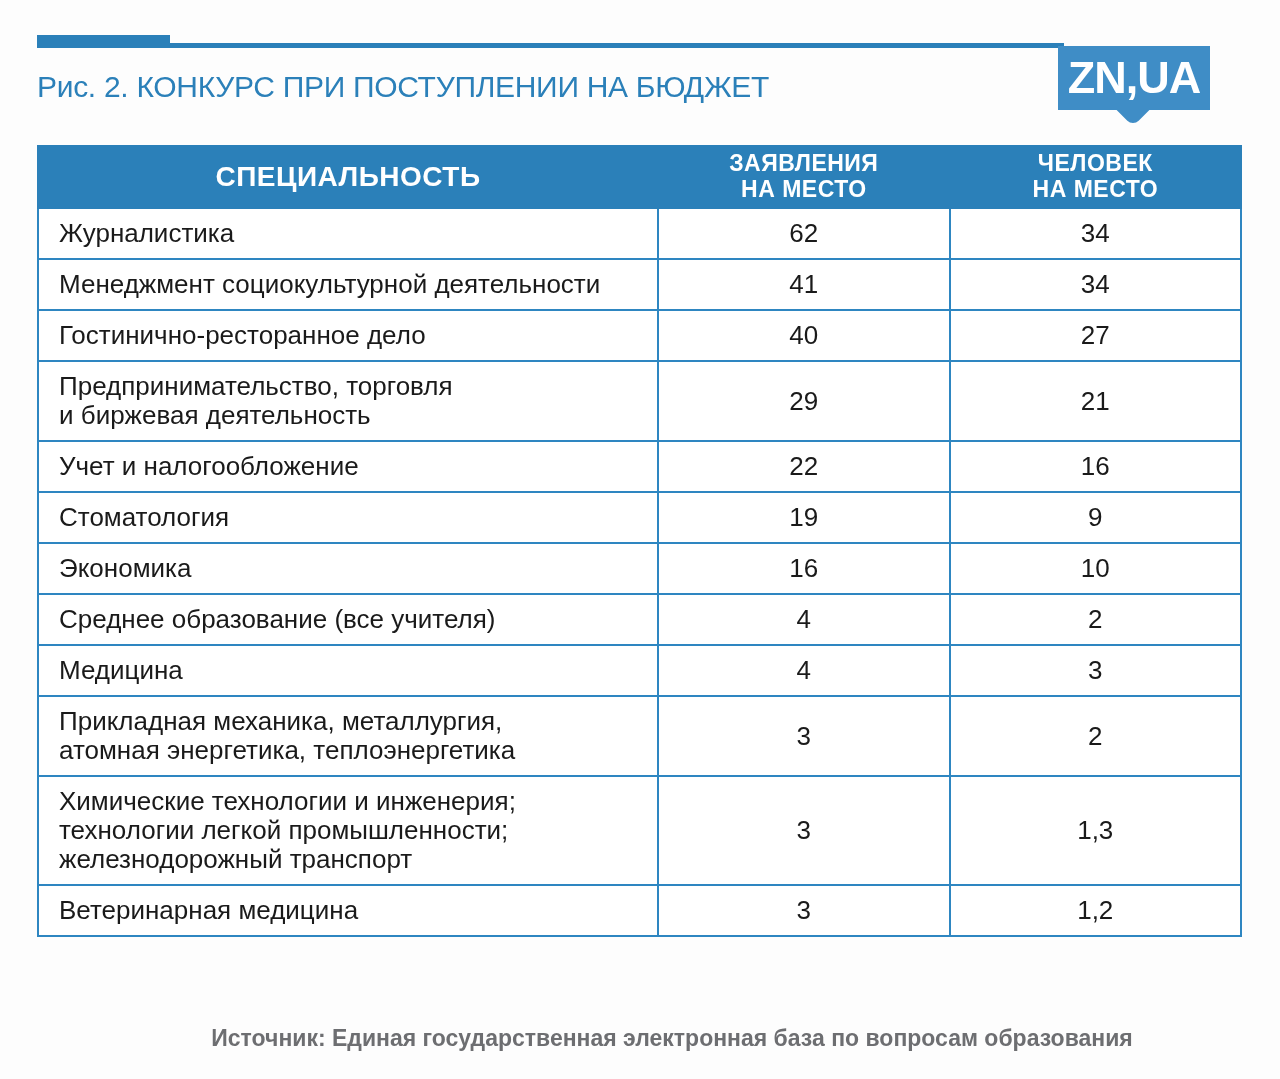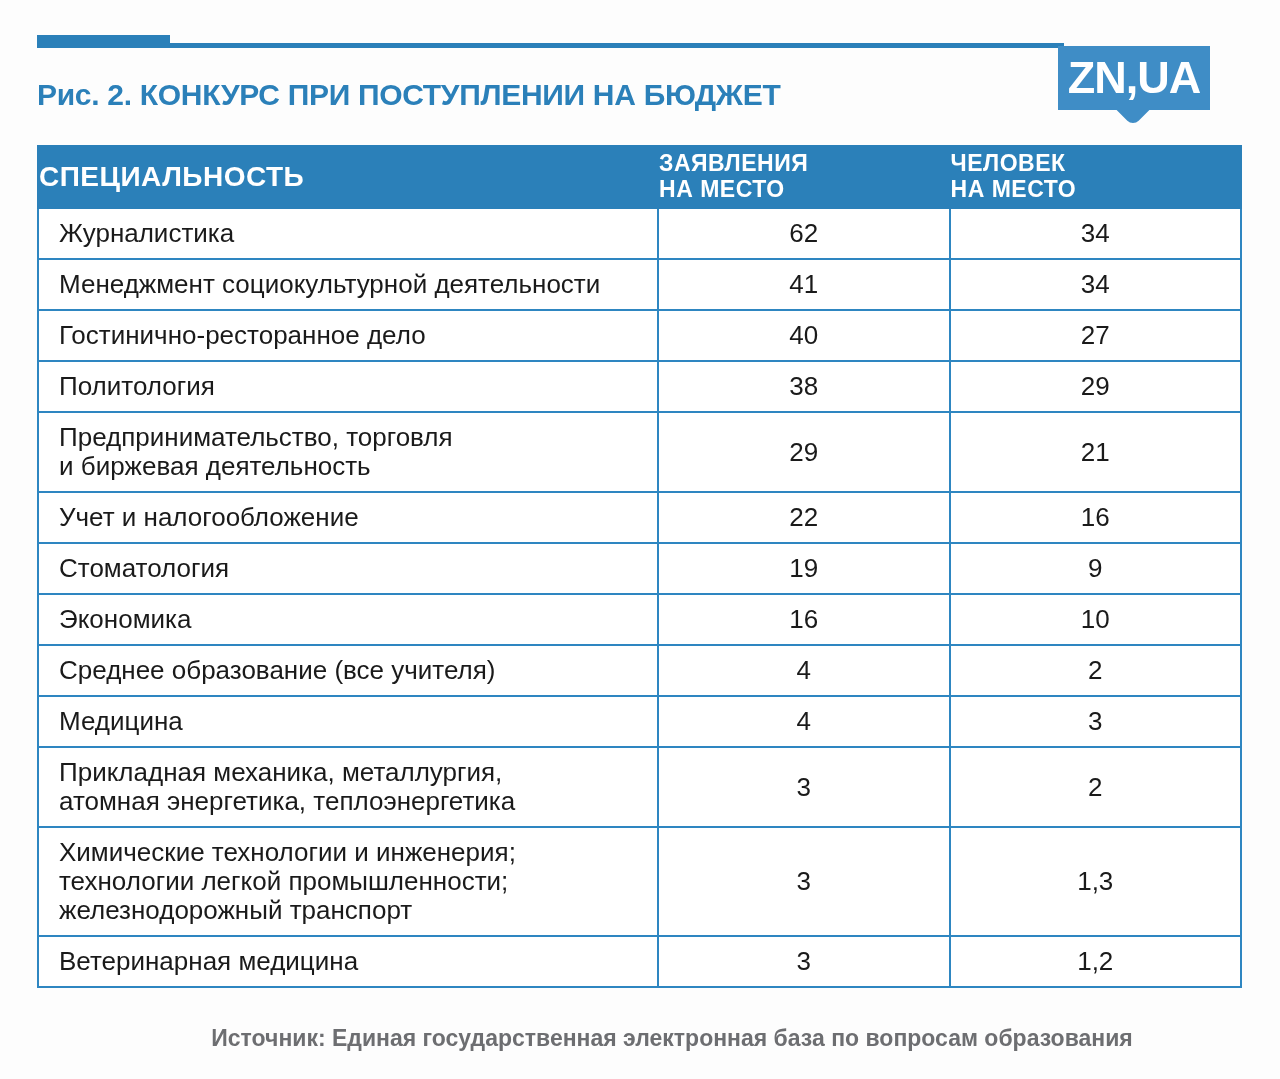--- a/index.html
+++ b/index.html
@@ -40,41 +40,40 @@
     transform:rotate(45deg);
     border-radius:0 0 8px 0;
   }
   .logo-text{
     color:#fff;font-size:45px;font-weight:bold;letter-spacing:-1px;
     position:relative;z-index:2;
   }
   
   .fig-title{
     position:absolute;left:37px;top:70px;width:1000px;
-    color:var(--accent);font-size:30px;font-weight:bold;
+    color:var(--accent);font-size:30px;font-weight:normal;
     letter-spacing:-0.3px;
-    margin-top:8px;
   }
   
   .tbl-wrap{
     position:absolute;left:37px;top:145px;width:1205px;
   }
   table{
     width:100%;
     border-collapse:collapse;
     background:#fff;
   }
   th,td{
     border:2px solid var(--border);
   }
   thead th{
     background:var(--accent);
     color:#fff;
     font-weight:bold;
-    text-align:left;
+    text-align:center;
     vertical-align:middle;
     height:62px;
     border-color:var(--accent);
     border-left:2px solid rgba(255,255,255,0.75);
     white-space:pre-line;
     line-height:1.12;
   }
   thead th:first-child{border-left:2px solid var(--accent);}
   th.h-spec{font-size:28px;letter-spacing:0.5px;width:621px;}
   th.h-num{font-size:23px;letter-spacing:0.5px;width:292px;}
@@ -137,25 +136,20 @@
     <td class="c-num">41</td>
     <td class="c-num">34</td>
   </tr>
 
   <tr>
     <td class="c-spec">Гостинично-ресторанное дело</td>
     <td class="c-num">40</td>
     <td class="c-num">27</td>
   </tr>
 
-  <tr>
-    <td class="c-spec">Политология</td>
-    <td class="c-num">38</td>
-    <td class="c-num">29</td>
-  </tr>
 
   <tr>
     <td class="c-spec">Предпринимательство, торговля
 и биржевая деятельность</td>
     <td class="c-num">29</td>
     <td class="c-num">21</td>
   </tr>
 
   <tr>
     <td class="c-spec">Учет и налогообложение</td>

